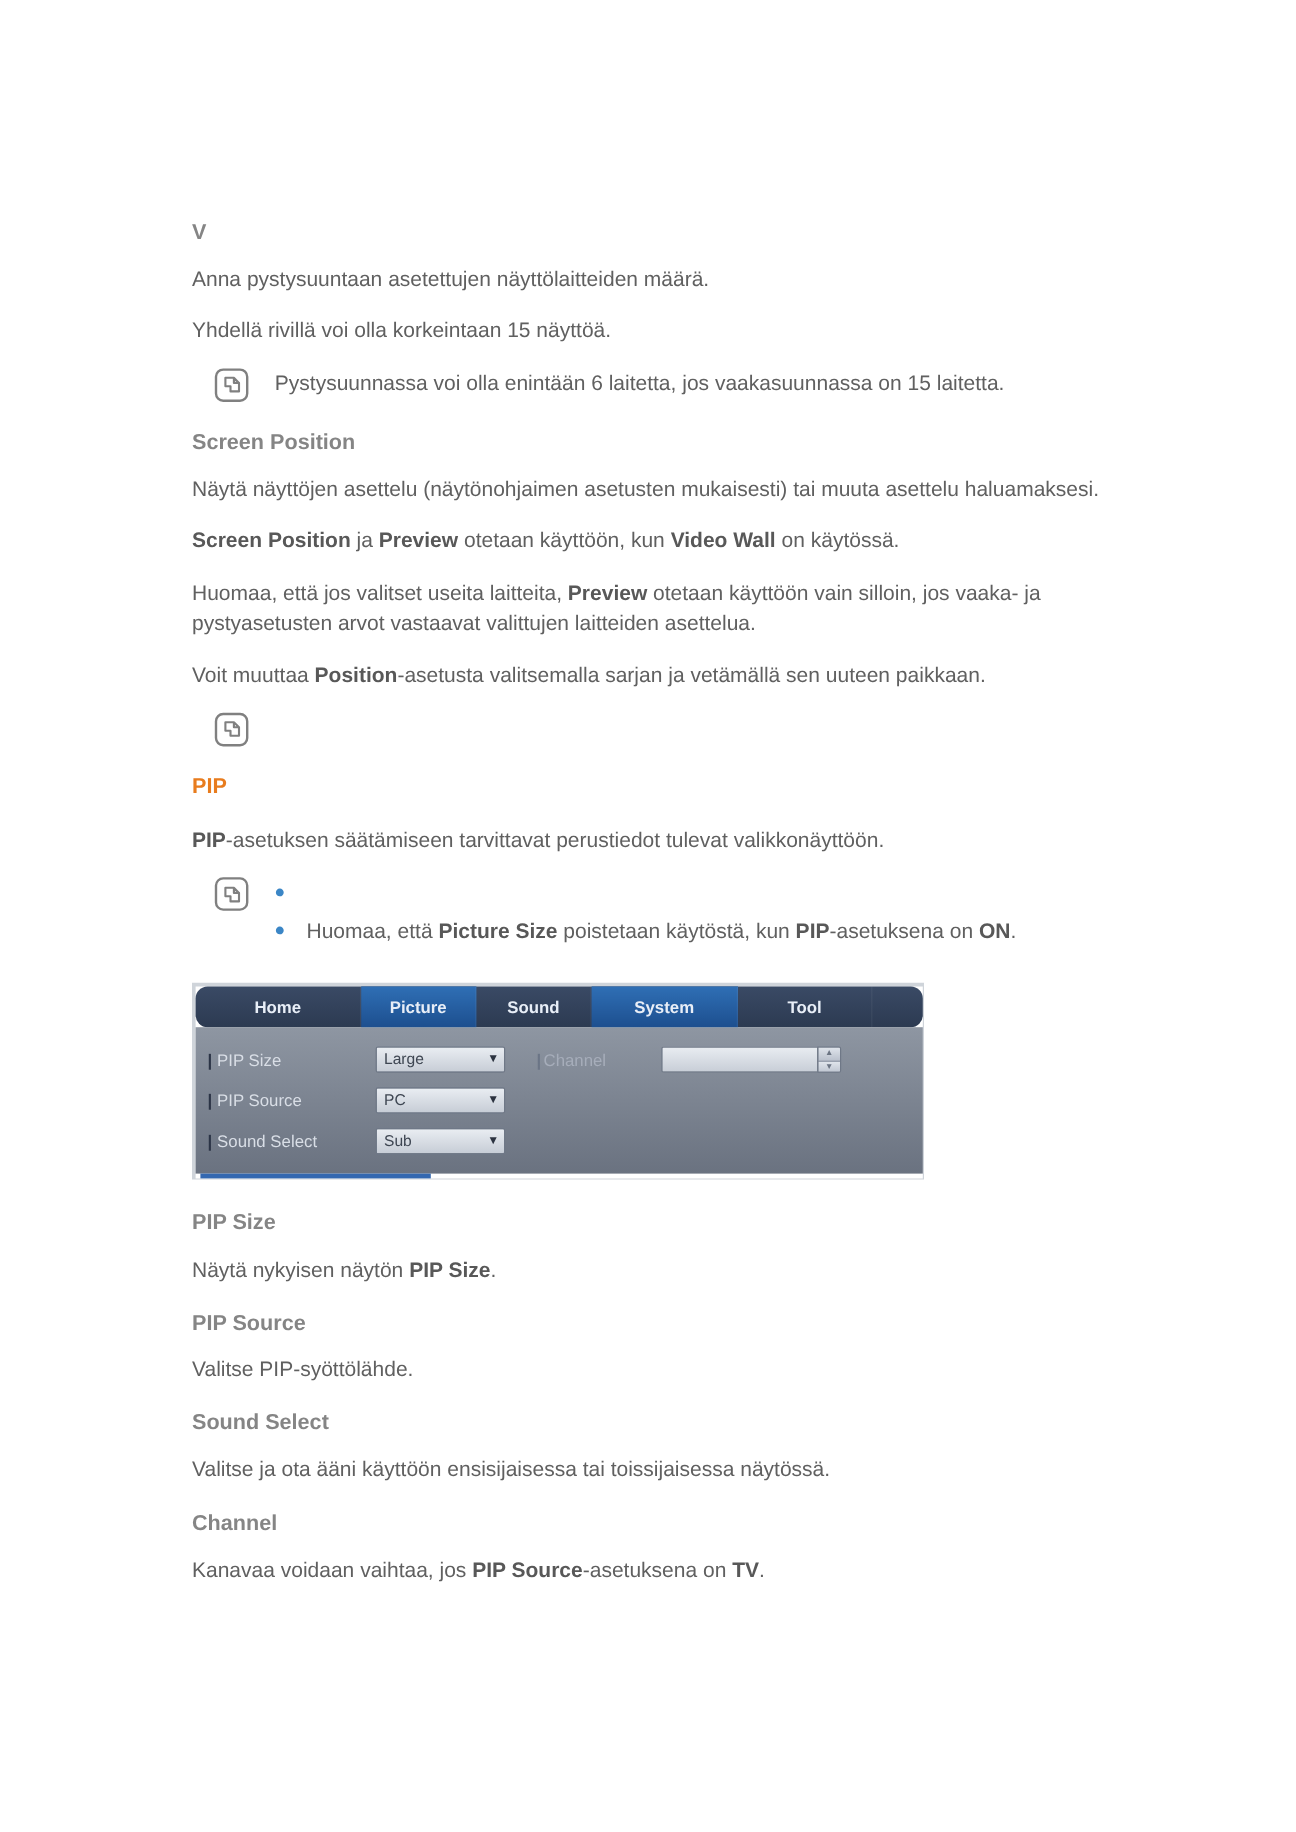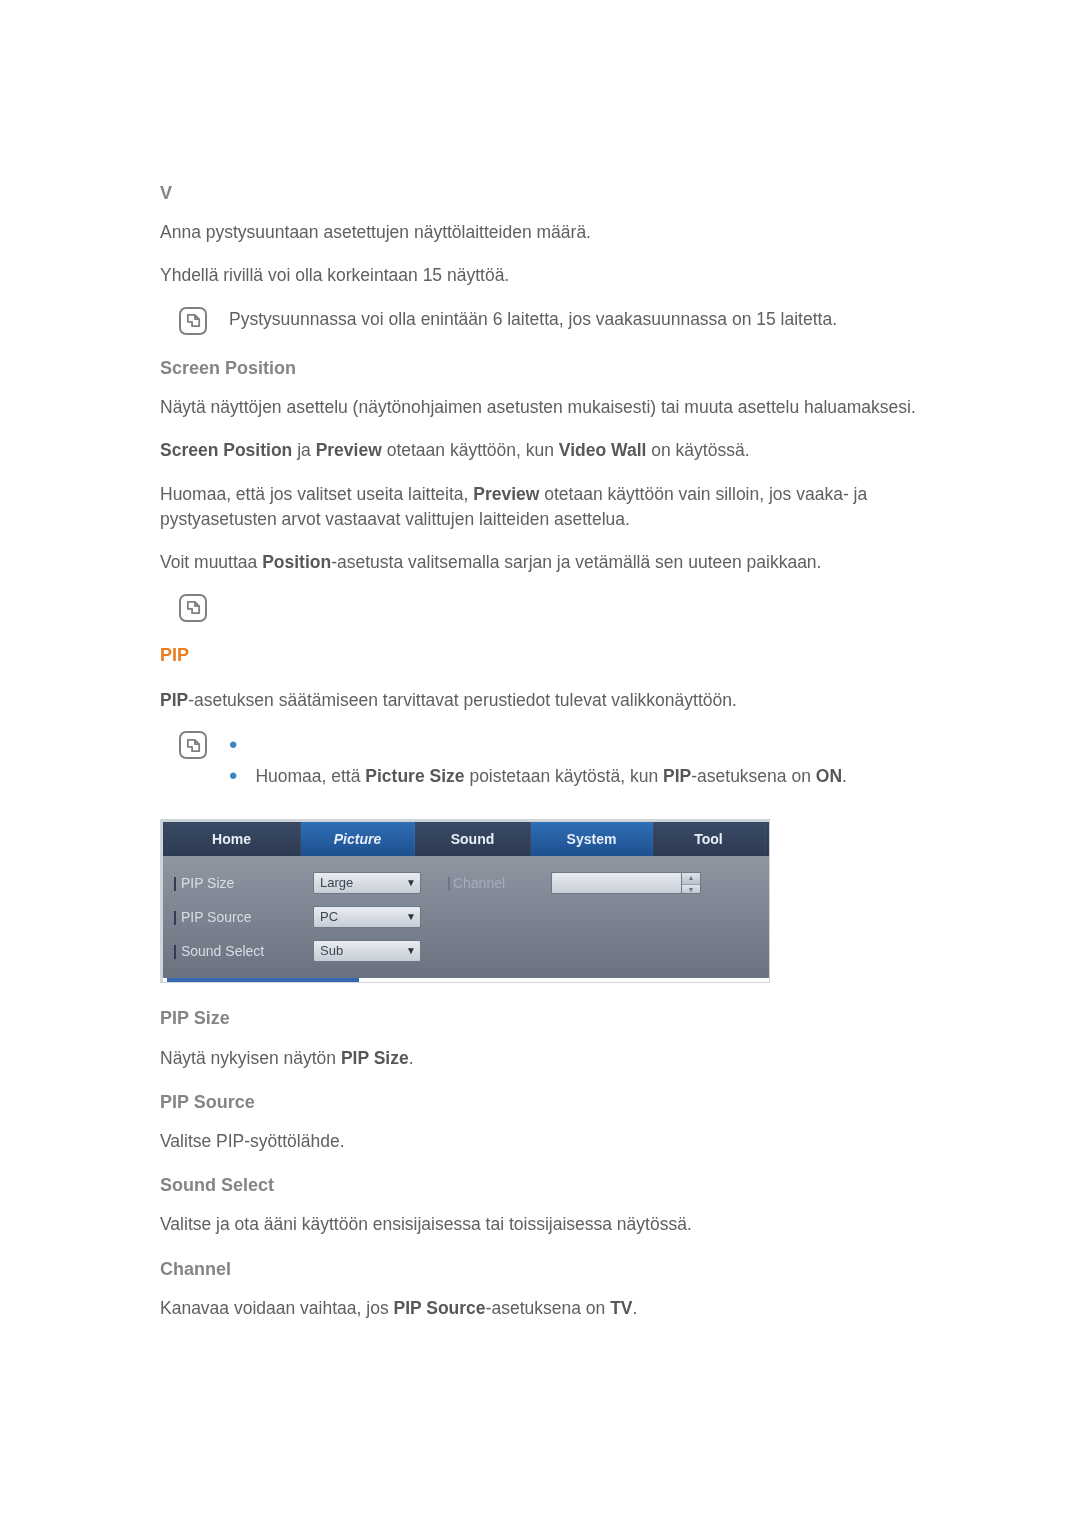--- a/index.html
+++ b/index.html
@@ -68,34 +68,35 @@
       border: 3px solid #cfd4da;
       border-right-width: 1px;
       border-bottom-width: 1px;
       width: 610px;
       margin: 16px 0 22px 0;
     }
     .tab-bar {
       display: flex;
       background: linear-gradient(#3a4a65, #2c3a51);
       height: 34px;
+      border-radius: 10px;
     }
     .tab {
       flex: 0 0 auto;
       display: flex;
       align-items: center;
       justify-content: center;
       color: #e8eef7;
       font-size: 14px;
       font-weight: bold;
       border-right: 1px solid rgba(255,255,255,0.06);
     }
     .tab-home { width: 138px; }
-    .tab-picture { width: 114px; background: linear-gradient(#2f6fb5, #1d4f8f); font-style: italic; }
-    .tab-sound { width: 116px; }
+    .tab-picture { width: 96px; background: linear-gradient(#2f6fb5, #1d4f8f); }
+    .tab-sound { width: 96px; }
     .tab-system { width: 122px; background: linear-gradient(#2f6fb5, #1d4f8f); }
     .tab-tool { width: 112px; }
     .panel-body {
       background: linear-gradient(#8e96a2, #6a7280);
       padding: 10px 4px 10px 4px;
     }
     .panel-row {
       display: flex;
       align-items: center;
       height: 34px;

